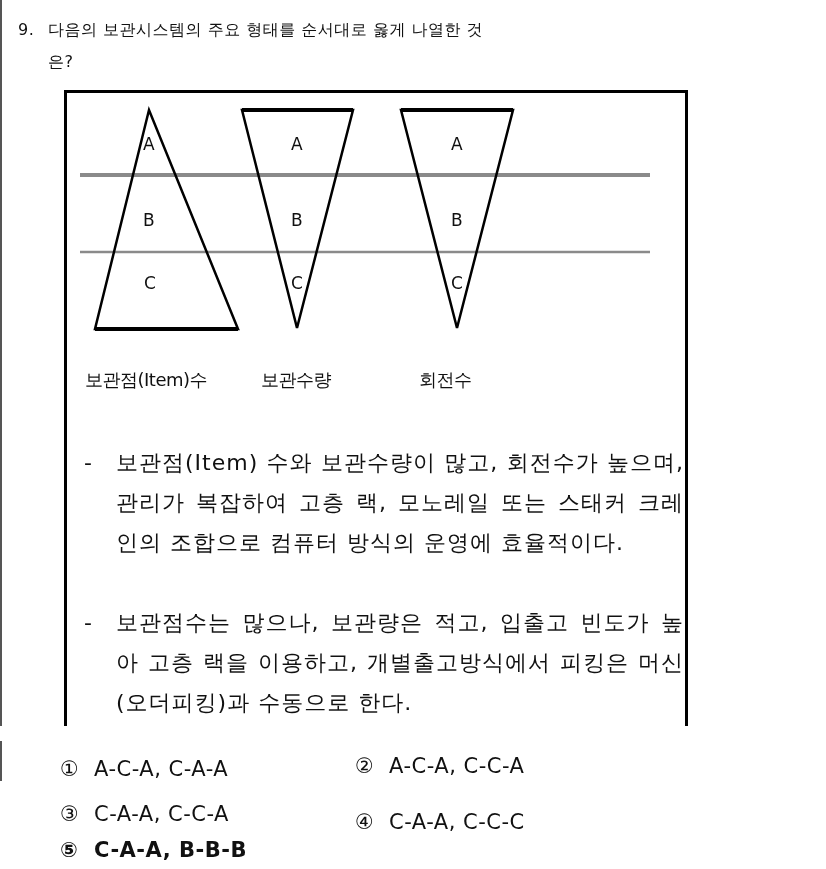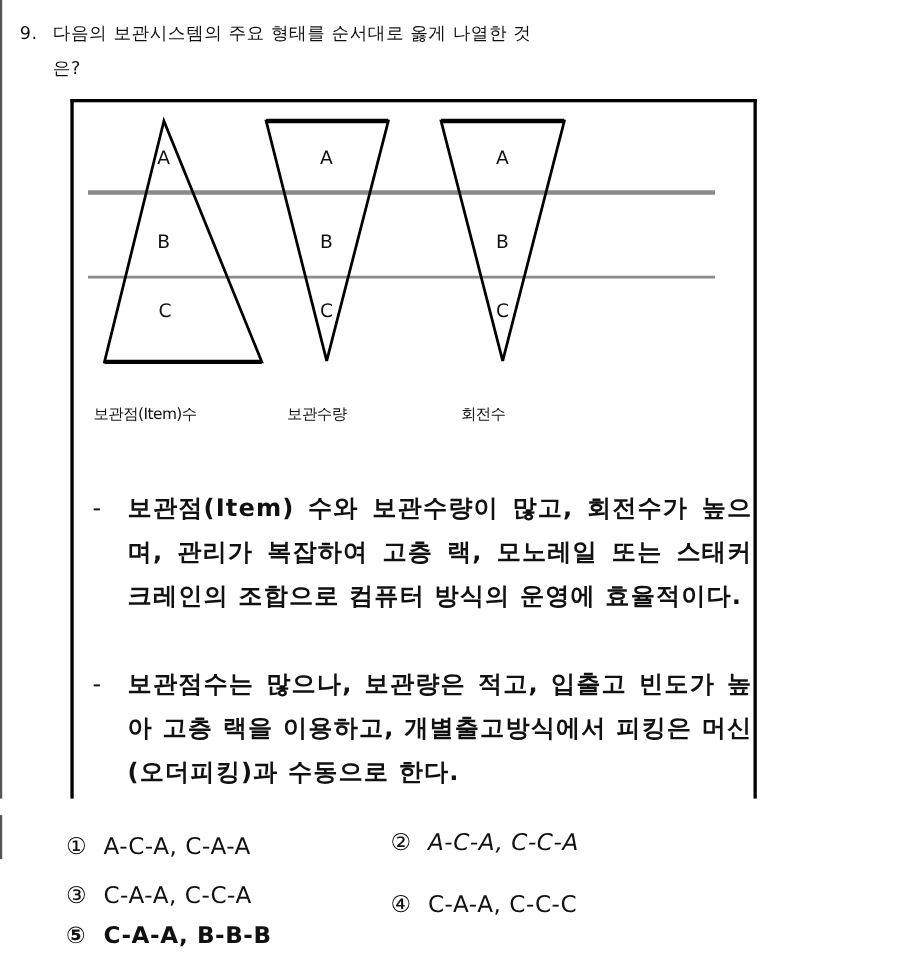--- a/index.html
+++ b/index.html
@@ -22,28 +22,28 @@
     .figure-box {
       position: absolute; left: 64px; top: 90px; width: 624px; height: 636px;
       border-left: 3px solid #000; border-right: 3px solid #000; border-top: 3px solid #000;
       box-sizing: border-box;
     }
     .diagram { position: absolute; left: 0; top: 0; }
     .diagram-labels {
       position: absolute; left: 0; top: 0; width: 826px; height: 400px; pointer-events: none;
     }
     .cap {
-      position: absolute; top: 368px; font-size: 14px; letter-spacing: -0.5px;
+      position: absolute; top: 368px; font-size: 18px; letter-spacing: -0.5px;
     }
     .desc {
       position: absolute; left: 84px; width: 600px; font-size: 22px; line-height: 40px;
       letter-spacing: 1px;
     }
     .desc .dash { position: absolute; left: 0; }
-    .desc .text { display: block; padding-left: 32px; text-align: justify; font-weight: bold; }
+    .desc .text { display: block; padding-left: 32px; text-align: justify; }
     .options {
       position: absolute; left: 48px; top: 750px; font-size: 21px; letter-spacing: 0.5px;
     }
     .opt { position: absolute; white-space: nowrap; }
     .opt .circ { display: inline-block; width: 34px; }
   </style>
 </head>
 <body>
 
 <div class="page-border-left"></div>
@@ -95,21 +95,21 @@
 </div>
 <div class="desc" style="top:603px;">
   <span class="dash">-</span>
   <span class="text">보관점수는 많으나, 보관량은 적고, 입출고 빈도가 높아 고층 랙을 이용하고, 개별출고방식에서 피킹은 머신(오더피킹)과 수동으로 한다.</span>
 </div>
 
 <div class="options">
   <div class="opt" style="left:12px;top:7px;">
     <span class="circ">①</span><span>A-C-A, C-A-A</span>
   </div>
-  <div class="opt" style="left:307px;top:4px;font-style:italic;">
+  <div class="opt" style="left:307px;top:4px;">
     <span class="circ">②</span><span>A-C-A, C-C-A</span>
   </div>
   <div class="opt" style="left:12px;top:52px;">
     <span class="circ">③</span><span>C-A-A, C-C-A</span>
   </div>
   <div class="opt" style="left:307px;top:60px;">
     <span class="circ">④</span><span>C-A-A, C-C-C</span>
   </div>
   <div class="opt" style="left:12px;top:88px;font-weight:bold;">
     <span class="circ">⑤</span><span>C-A-A, B-B-B</span>

